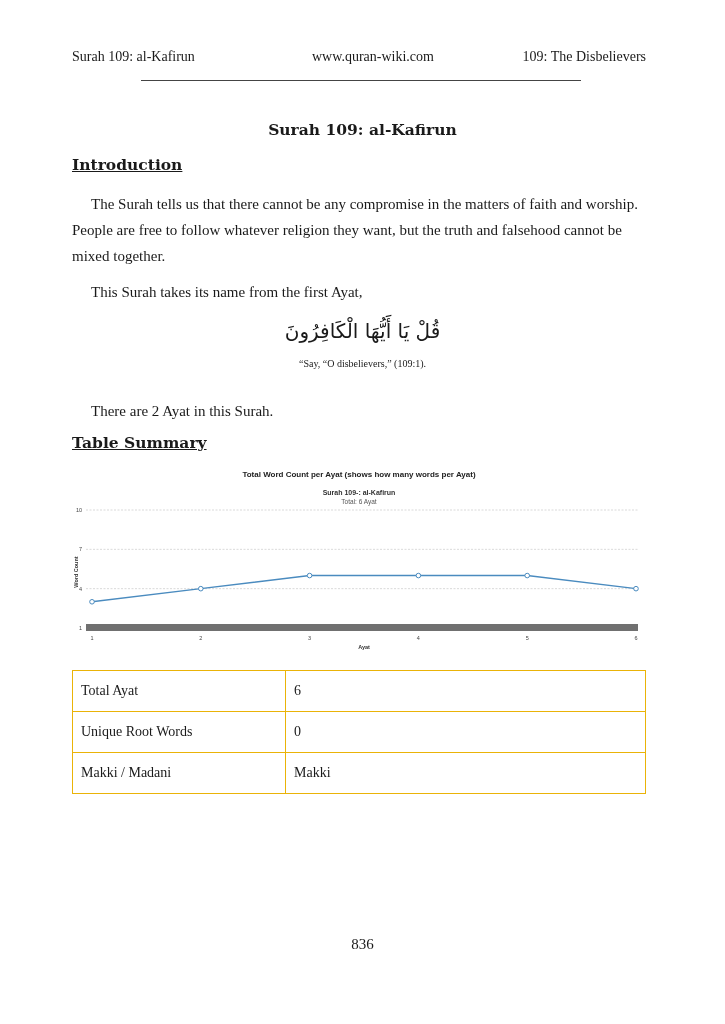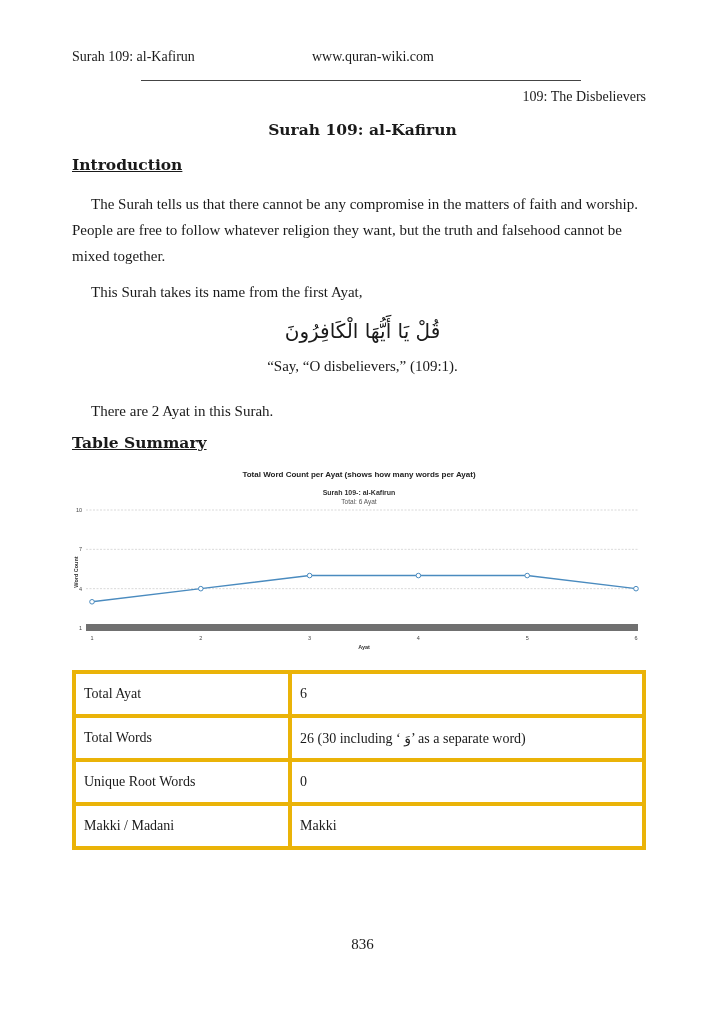--- a/index.html
+++ b/index.html
@@ -5,38 +5,38 @@
     html, body { margin: 0; padding: 0; background: #ffffff; }
     body { width: 725px; height: 1024px; position: relative; overflow: hidden; color: #1a1a1a; }
     .serif { font-family: "DejaVu Serif", "Liberation Serif", serif; }
     .lserif { font-family: "Liberation Serif", "DejaVu Serif", serif; }
     .sans { font-family: "Liberation Sans", "DejaVu Sans", sans-serif; }
 
     .running-header { position: absolute; top: 49px; left: 72px; width: 574px; height: 20px; font-size: 14px; }
     .running-header span { position: absolute; top: 0; white-space: nowrap; }
     .rh-left { left: 0; }
     .rh-center { left: 240px; }
-    .rh-right { right: 0; margin-top: 40px; }
+    .rh-right { right: 0; }
     .header-rule { position: absolute; top: 80px; left: 141px; width: 440px; height: 0; border-top: 1px solid #444; }
 
     .title { position: absolute; top: 120px; left: 0; width: 725px; text-align: center; font-weight: bold; font-size: 15.5px; }
     .section-heading { position: absolute; left: 72px; font-weight: bold; font-size: 15.5px; text-decoration: underline; }
     .para { position: absolute; left: 72px; width: 572px; font-size: 15px; line-height: 26px; }
     .para .indent { display: inline-block; width: 19px; }
     .arabic { position: absolute; top: 319px; left: 0; width: 725px; text-align: center; font-size: 20px; direction: rtl; font-family: "DejaVu Sans", sans-serif; }
-    .translation { position: absolute; top: 358px; left: 0; width: 725px; text-align: center; font-size: 15px; }
+    .translation { position: absolute; top: 358px; left: 0; width: 725px; text-align: center; font-size: 10px; }
 
     .chart { position: absolute; top: 465px; left: 72px; width: 574px; height: 190px; }
     .chart-title { position: absolute; top: 5px; left: 0; width: 100%; text-align: center; font-size: 8px; font-weight: bold; color: #222; }
     .chart-subtitle { position: absolute; top: 24px; left: 0; width: 100%; text-align: center; font-size: 7px; font-weight: bold; color: #333; }
     .chart-subsubtitle { position: absolute; top: 33px; left: 0; width: 100%; text-align: center; font-size: 6.5px; color: #555; }
     .chart svg { position: absolute; top: 0; left: 0; }
 
     .summary-table { position: absolute; top: 670px; left: 72px; width: 574px; border-collapse: collapse; font-size: 14px; }
-    .summary-table td { border: 4px solid #eab308; height: 40px; padding: 0 8px; vertical-align: middle; }
+    .summary-table td { border: 1px solid #eab308; height: 40px; padding: 0 8px; vertical-align: middle; }
     .summary-table td.label { width: 196px; }
     .page-number { position: absolute; top: 936px; left: 0; width: 725px; text-align: center; font-size: 15px; }
   </style>
 </head>
 <body>
 
 <div class="running-header lserif">
   <span class="rh-left">Surah 109: al-Kafirun</span>
   <span class="rh-center">www.quran-wiki.com</span>
   <span class="rh-right">109: The Disbelievers</span>
@@ -89,24 +89,20 @@
     </svg>
 </div>
 
 <table class="summary-table lserif">
   <tbody>
     <tr>
       <td class="label">Total Ayat</td>
       <td>6</td>
     </tr>
     <tr>
-      <td class="label">Total Words</td>
-      <td>26 (30 including ‘ وَ’ as a separate word)</td>
-    </tr>
-    <tr>
       <td class="label">Unique Root Words</td>
       <td>0</td>
     </tr>
     <tr>
       <td class="label">Makki / Madani</td>
       <td>Makki</td>
     </tr>
   </tbody>
 </table>
 

